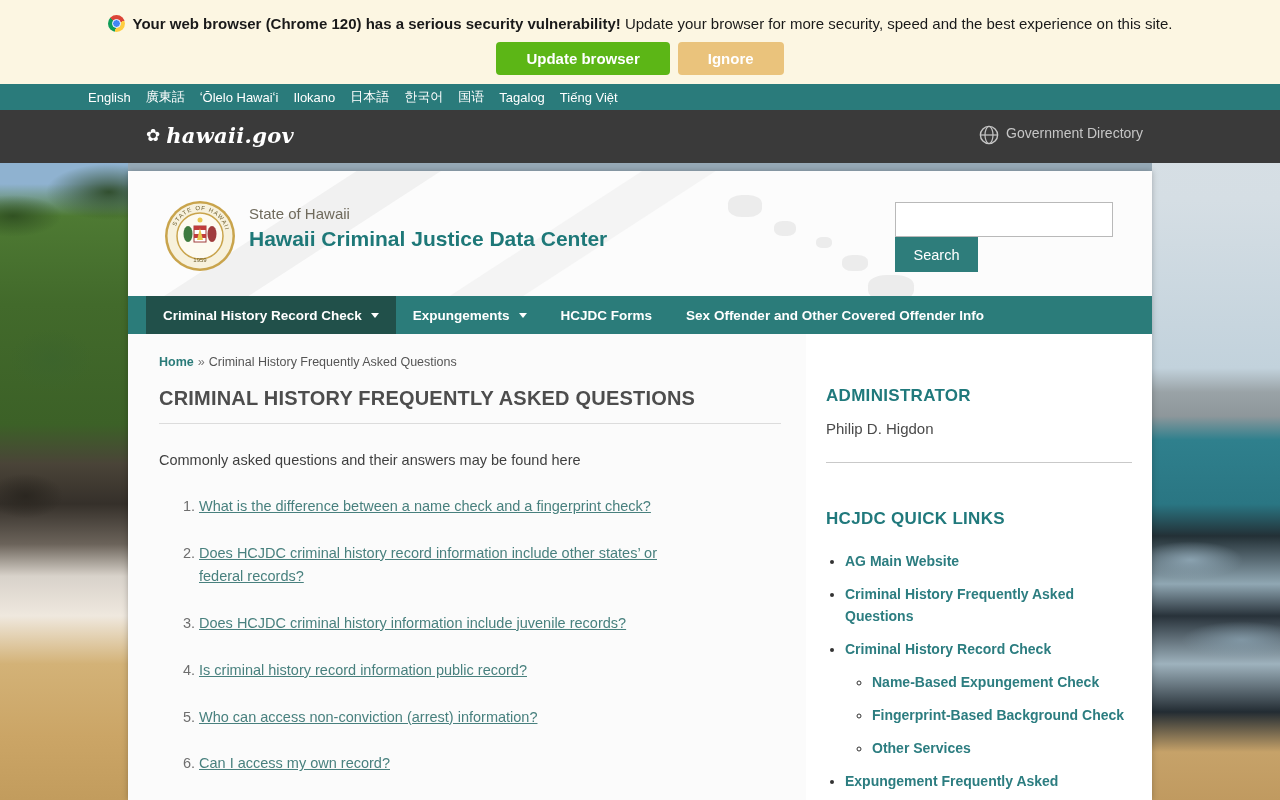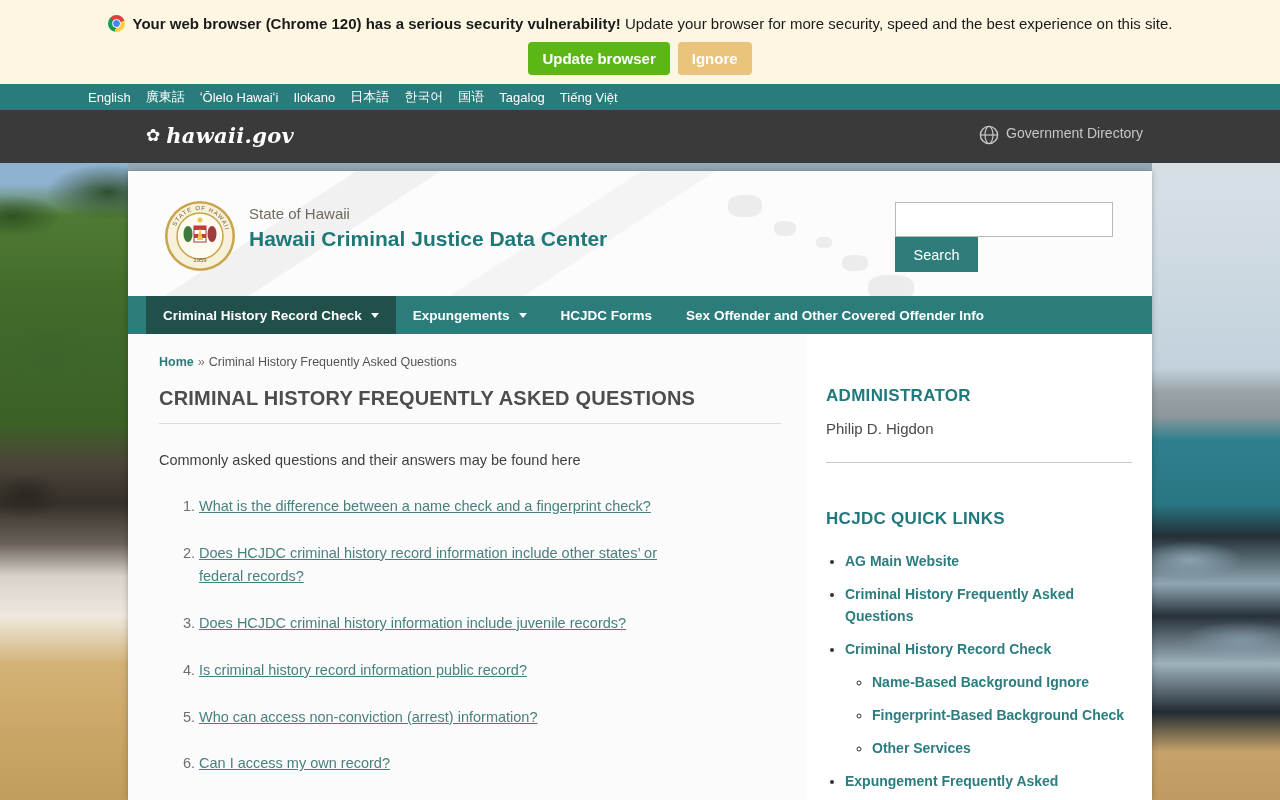--- a/index.html
+++ b/index.html
@@ -22,21 +22,21 @@
       linear-gradient(180deg,#D9E1E6 0%,#D5DEE4 25%,#C2D2DC 46%,#9AA3A7 49%,#8E979B 52%,#2F808D 55%,#2A7683 63%,#233036 67%,#90A7B3 73%,#28323A 77%,#9EB2BD 83%,#232C33 89%,#C6A269 94%,#C09A60 100%); }
 
   
   .update-banner { position:absolute; top:0; left:0; width:1280px; height:100px; background:#FCF6E2; z-index:5; text-align:center; }
   .banner-line1 { display:flex; justify-content:center; align-items:center; gap:8px; padding-top:15px; font-size:15px; color:#1A1A1A; }
   .banner-line1 b { font-weight:bold; }
   .chrome-icon { width:17px; height:17px; border-radius:50%; flex:0 0 17px; position:relative;
     background:conic-gradient(from -50deg,#DB4437 0 120deg,#FFCD40 0 240deg,#0F9D58 0 360deg); }
   .chrome-icon::after { content:''; position:absolute; inset:4px; border-radius:50%; background:#4285F4; border:1.5px solid #FFF; }
   .banner-buttons { margin-top:10px; display:flex; justify-content:center; gap:8px; }
-  .btn { border:none; border-radius:4px; font-family:inherit; font-size:15px; font-weight:bold; color:#FFF; padding:8px 14px; cursor:pointer; }
+  .btn { border:none; border-radius:4px; font-family:inherit; font-size:15px; font-weight:bold; color:#FFF; padding:8px 30px; cursor:pointer; }
   .btn-update { background:#5CB616; }
   .btn-ignore { background:#EAC37C; }
 
   
   .lang-bar { position:absolute; top:84px; left:0; width:1280px; height:26px; background:#2A7B7B; z-index:5;
     display:flex; align-items:center; gap:15px; padding-left:88px; }
   .lang-bar a { color:#FFF; font-size:13px; text-decoration:none; white-space:nowrap; }
 
   
   .gov-bar { position:absolute; top:110px; left:0; width:1280px; height:53px; background:#3A3A3A; z-index:5; }
@@ -220,21 +220,21 @@
     <div class="side-col">
       <div class="side-heading">ADMINISTRATOR</div>
       <div class="admin-name">Philip D. Higdon</div>
       <hr>
       <div class="side-heading quicklinks-heading">HCJDC QUICK LINKS</div>
       <ul class="quicklinks">
         <li><a href="#">AG Main Website</a></li>
         <li><a href="#">Criminal History Frequently Asked Questions</a></li>
         <li><a href="#">Criminal History Record Check</a>
           <ul class="sub">
-            <li><a href="#">Name-Based Background Ignore</a></li>
+            <li><a href="#">Name-Based Expungement Check</a></li>
             <li><a href="#">Fingerprint-Based Background Check</a></li>
             <li><a href="#">Other Services</a></li>
           </ul>
         </li>
         <li><a href="#">Expungement Frequently Asked</a></li>
       </ul>
     </div>
 
   </div>
 </div>

